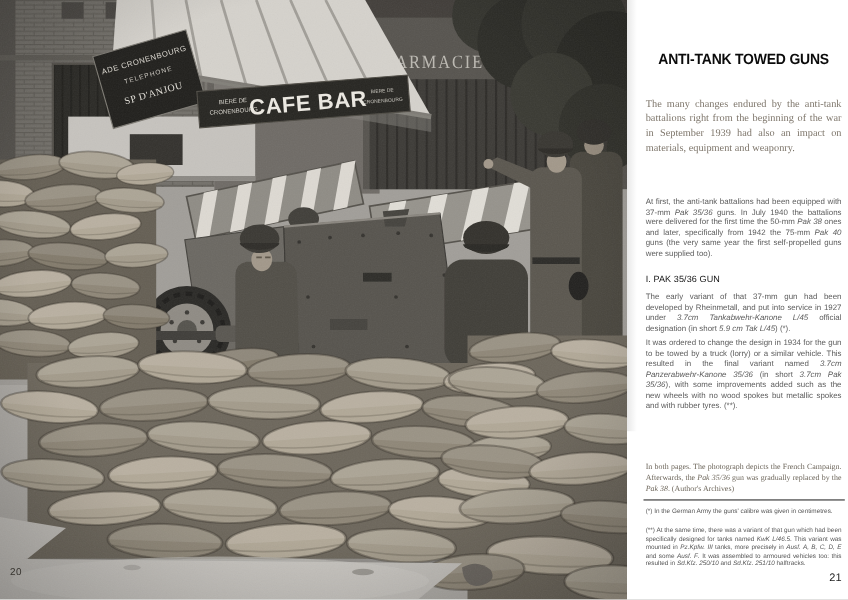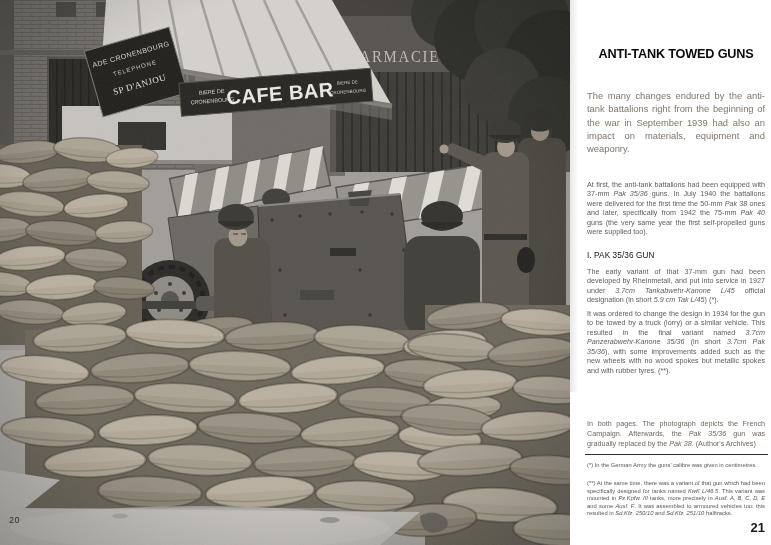--- a/index.html
+++ b/index.html
@@ -10,36 +10,36 @@
   .left-page svg{display:block}
   .pageno-left{position:absolute;left:9px;top:515px;font-weight:normal;font-size:9px;
                color:#2b2823;opacity:.9;letter-spacing:.5px}
   
   .right-page{position:absolute;left:570px;top:0;width:201px;height:392px;background:#fff}
   .right-page::before{content:"";position:absolute;left:0;top:0;bottom:0;width:9px;
                background:linear-gradient(90deg,rgba(0,0,0,.09),rgba(0,0,0,0));pointer-events:none}
   .col{position:absolute;left:17px;top:46px;width:178px}
   .title{margin:0;font-size:13.5px;font-weight:bold;letter-spacing:-.2px;text-align:center;
          color:#0b0b0b;transform:scaleX(.94);transform-origin:50% 50%;white-space:nowrap}
-  .intro{margin:28px 0 0;font-family:Liberation Sans, sans-serif;font-size:9.4px;line-height:1.42;
+  .intro{margin:28px 0 0;font-family:Liberation Serif, serif;font-size:9.4px;line-height:1.42;
          text-align:justify;color:#7e766b}
   .body{margin:0;font-size:7.2px;line-height:1.32;text-align:justify;color:#5c5c5c}
-  .p1{margin-top:24px}
+  .p1{margin-top:36px}
   .sect{margin:14px 0 0;font-size:8.2px;font-weight:normal;color:#141414;letter-spacing:.1px}
   .p2{margin-top:7px}.p3{margin-top:4px}.p4{margin-top:4px}
   .it{font-style:italic}
   .caption{position:absolute;left:17px;top:419px;width:178px;margin:0;
-           font-family:Liberation Sans, sans-serif;font-size:7.2px;line-height:1.4;
+           font-family:Liberation Serif, serif;font-size:7.2px;line-height:1.4;
            text-align:justify;color:#6e675c}
   .rule{position:absolute;left:15px;top:454px;width:183px;margin:0;border:none;
         border-top:1.3px solid #2e2e2e}
   .fn{position:absolute;left:17px;width:178px;margin:0;font-size:5.8px;line-height:1.3;
       text-align:justify;color:#565656}
   .fn1{top:462px}.fn2{top:480px}
-  .pageno-right{position:absolute;right:6px;top:520px;font-weight:bold;font-size:13px;color:#1b1b1b}
+  .pageno-right{position:absolute;right:6px;top:520px;font-weight:normal;font-size:10px;color:#1b1b1b}
 </style>
 </head>
 <body>
 
 <div class="spread">
 
   <div class="left-page">
     <svg width="570" height="545" viewBox="0 0 570 545" xmlns="http://www.w3.org/2000/svg">
       <defs>
         <pattern id="brick" width="18" height="8" patternUnits="userSpaceOnUse">

